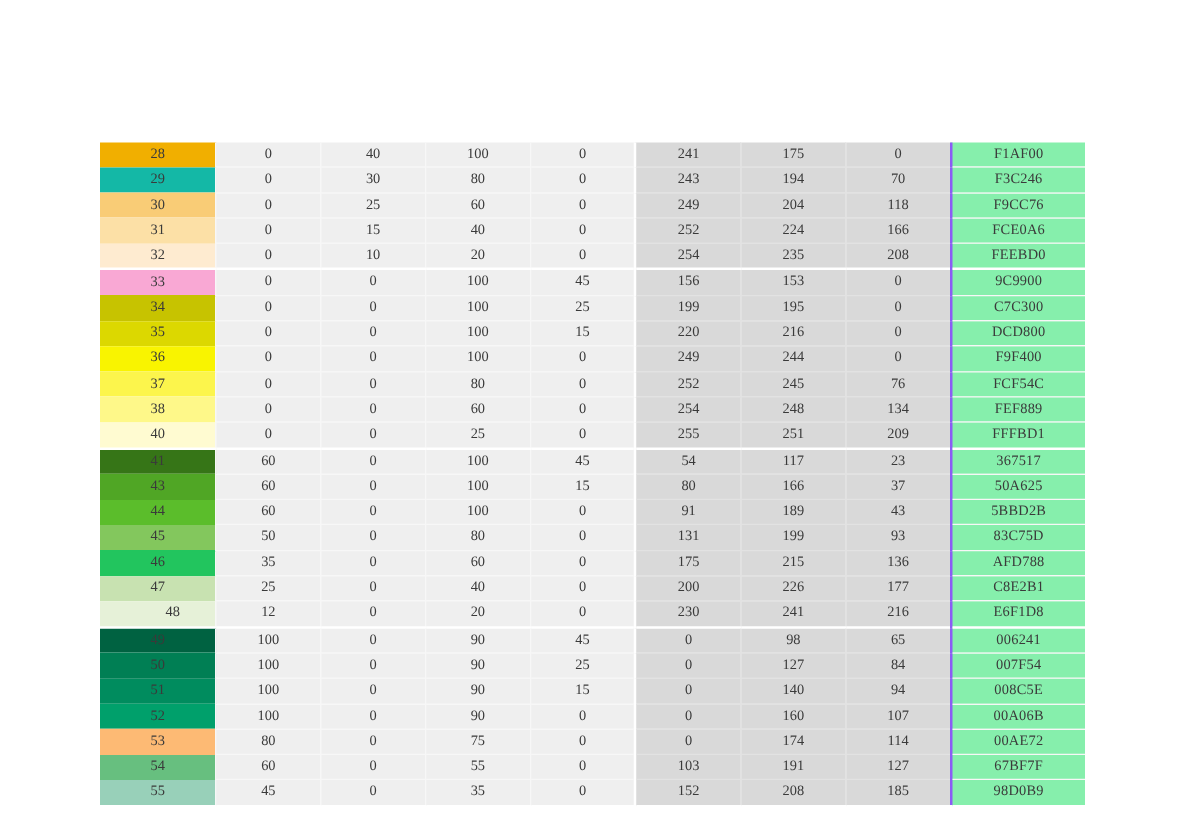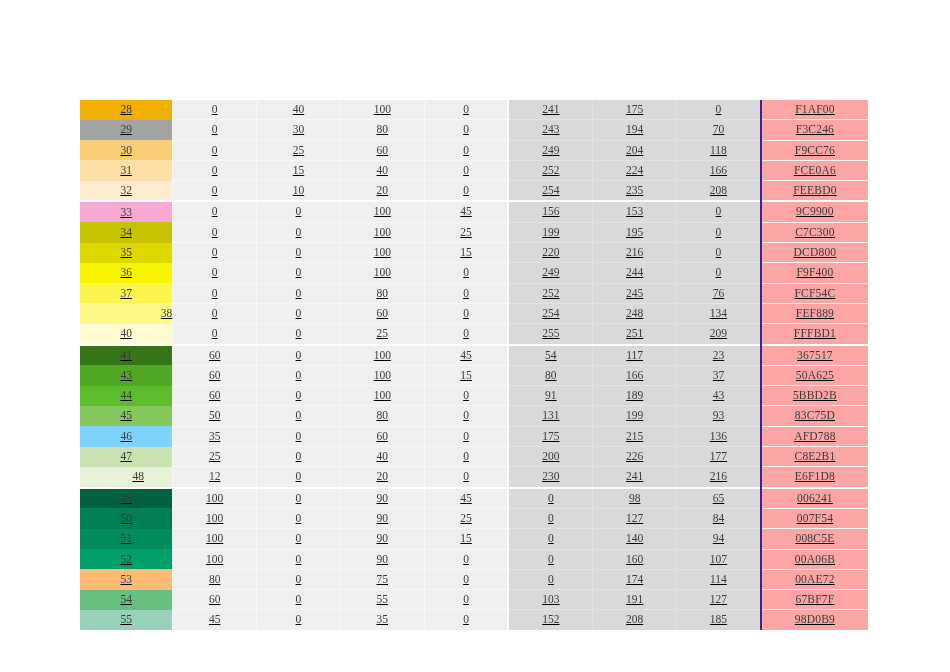--- a/index.html
+++ b/index.html
@@ -11,26 +11,25 @@
     width: 950px;
     height: 672px;
     font-family: "Liberation Serif", "DejaVu Serif", serif;
     position: relative;
     overflow: hidden;
   }
 
   #color-table {
     position: absolute;
     left: 80px;
-    top: 100px;
+    top: 114px;
     width: 788px;
     border-collapse: collapse;
     border-spacing: 0;
     table-layout: fixed;
-    text-decoration: underline;
   }
 
   #color-table tr { height: 19.3px; }
 
   #color-table td {
     padding: 0;
     margin: 0;
     font-size: 11.5px;
     color: #3a3a3a;
     text-align: center;
@@ -61,23 +60,23 @@
     width: 78px;
     background: #d9d9d9;
     border-right: 1px solid #e2e2e2;
     border-bottom: 1px solid #e2e2e2;
   }
   td.rgb.first { border-left: 2px solid #ffffff; }
 
   
   td.hex {
     width: 100px;
-    background: #fca5a5;
+    background: #86efac;
     border-bottom: 1px solid #f7f7f7;
-    border-left: 2px solid #4c1d95;
+    border-left: 2px solid #8b5cf6;
     font-size: 11px;
     letter-spacing: 0.2px;
   }
 
   
   tr.group-start td { border-top: 2px solid #ffffff; }
   tr.group-start td.swatch { border-top: 2px solid #ffffff; }
 
   tr.last-row td { border-bottom: 2px solid #ffffff; }
 </style>
@@ -91,21 +90,21 @@
         <td class="cmyk first">0</td>
         <td class="cmyk">40</td>
         <td class="cmyk">100</td>
         <td class="cmyk">0</td>
         <td class="rgb first">241</td>
         <td class="rgb">175</td>
         <td class="rgb">0</td>
         <td class="hex">F1AF00</td>
       </tr>
       <tr>
-        <td class="swatch" style="background: #a3a3a3;">29</td>
+        <td class="swatch" style="background: #14b8a6;">29</td>
         <td class="cmyk first">0</td>
         <td class="cmyk">30</td>
         <td class="cmyk">80</td>
         <td class="cmyk">0</td>
         <td class="rgb first">243</td>
         <td class="rgb">194</td>
         <td class="rgb">70</td>
         <td class="hex">F3C246</td>
       </tr>
       <tr>
@@ -190,21 +189,21 @@
         <td class="cmyk first">0</td>
         <td class="cmyk">0</td>
         <td class="cmyk">80</td>
         <td class="cmyk">0</td>
         <td class="rgb first">252</td>
         <td class="rgb">245</td>
         <td class="rgb">76</td>
         <td class="hex">FCF54C</td>
       </tr>
       <tr>
-        <td class="swatch" style="background: rgb(254, 248, 137); text-align: right;">38</td>
+        <td class="swatch" style="background: rgb(254, 248, 137);">38</td>
         <td class="cmyk first">0</td>
         <td class="cmyk">0</td>
         <td class="cmyk">60</td>
         <td class="cmyk">0</td>
         <td class="rgb first">254</td>
         <td class="rgb">248</td>
         <td class="rgb">134</td>
         <td class="hex">FEF889</td>
       </tr>
       <tr>
@@ -256,21 +255,21 @@
         <td class="cmyk first">50</td>
         <td class="cmyk">0</td>
         <td class="cmyk">80</td>
         <td class="cmyk">0</td>
         <td class="rgb first">131</td>
         <td class="rgb">199</td>
         <td class="rgb">93</td>
         <td class="hex">83C75D</td>
       </tr>
       <tr>
-        <td class="swatch" style="background: #7dd3fc;">46</td>
+        <td class="swatch" style="background: #22c55e;">46</td>
         <td class="cmyk first">35</td>
         <td class="cmyk">0</td>
         <td class="cmyk">60</td>
         <td class="cmyk">0</td>
         <td class="rgb first">175</td>
         <td class="rgb">215</td>
         <td class="rgb">136</td>
         <td class="hex">AFD788</td>
       </tr>
       <tr>

